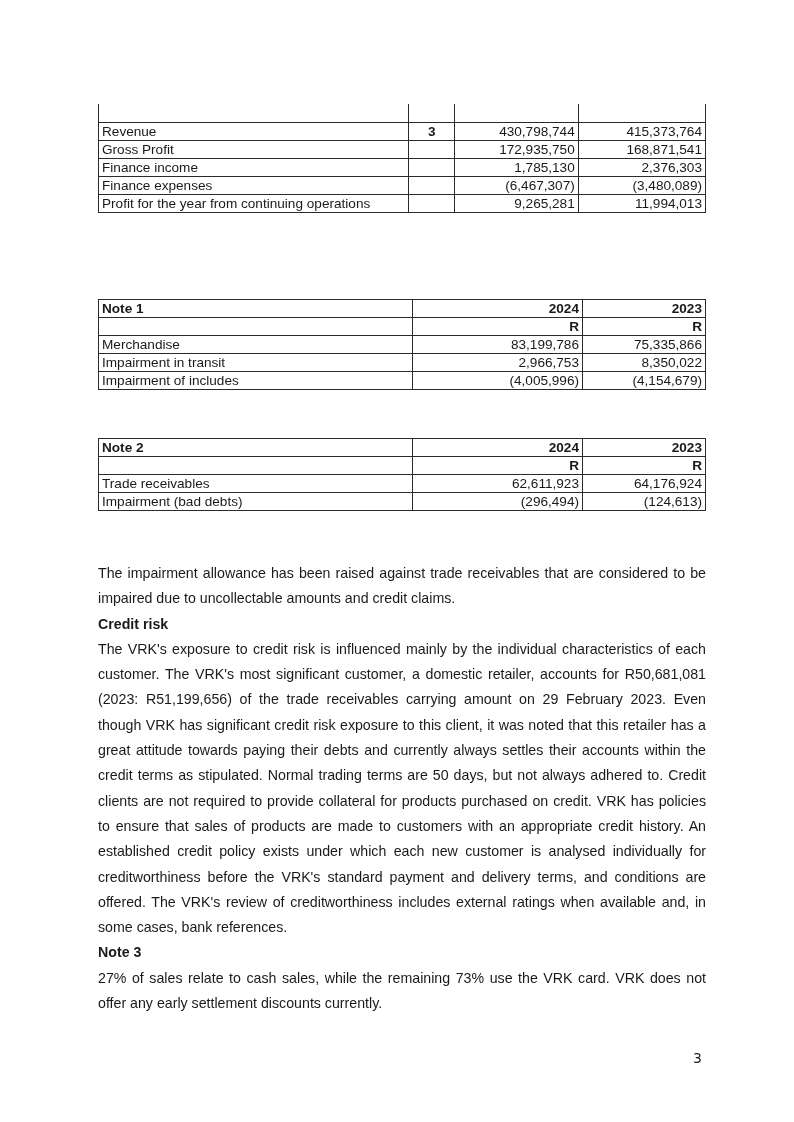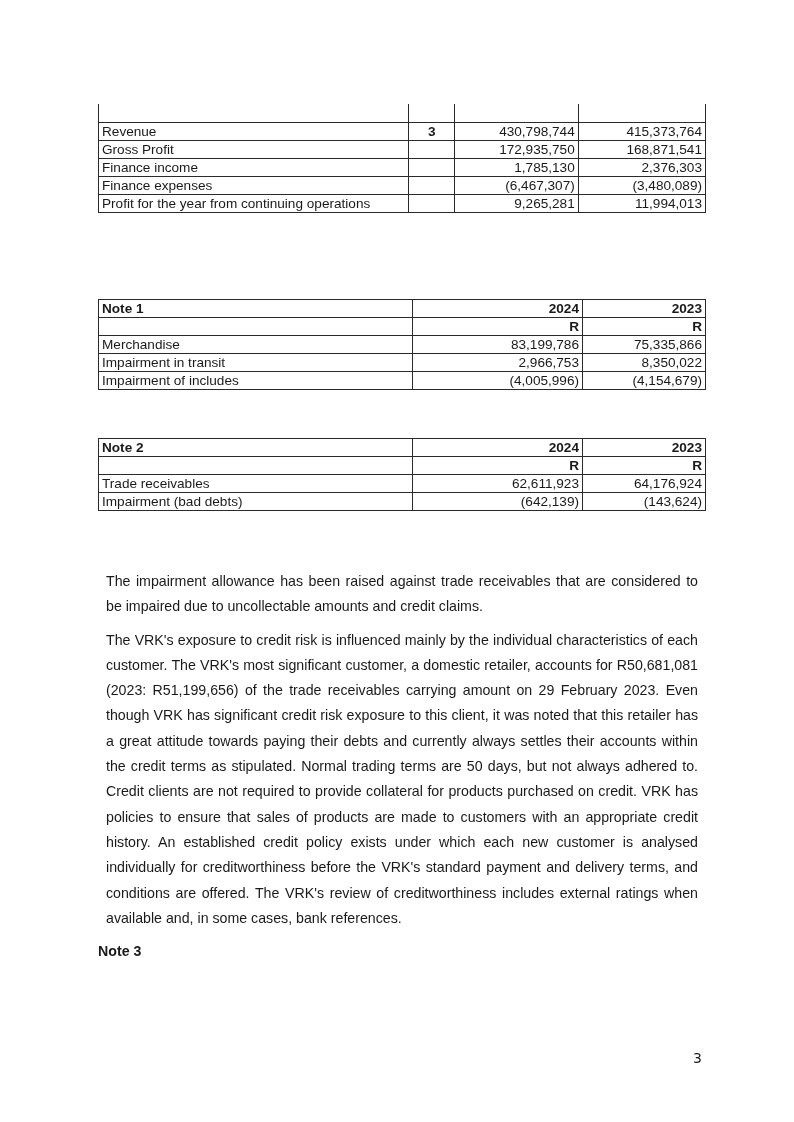--- a/index.html
+++ b/index.html
@@ -9,21 +9,21 @@
   td { border:1px solid #2a2a2a; padding:0 3px; line-height:17px; height:17px; }
   td.num { text-align:right; }
   td.ctr { text-align:center; font-weight:bold; }
   tr.bold td { font-weight:bold; }
   #t1 { top:104px; }
   #t1 tr.spacer td { height:18px; border-top:none; }
   #t1 .c0 { width:307px; } #t1 .c1 { width:40px; } #t1 .c2 { width:117px; } #t1 .c3 { width:121px; }
   #t2 { top:299px; } #t3 { top:438px; }
   #t2 .c0, #t3 .c0 { width:307px; } #t2 .c2, #t3 .c2 { width:163px; }
   .para { position:absolute; left:98px; width:608px; font-size:14.2px; line-height:25.3px; text-align:justify; }
-  .para p { margin:8px; }
+  .para p { margin:0; }
   .para h4 { margin:0; font-size:14.2px; font-weight:bold; }
   .pagenum { position:absolute; left:693px; top:1050px; font-size:14px; font-family:"DejaVu Sans", sans-serif; }
 </style>
 </head>
 <body>
 
 <table id="t1">
   <tbody>
       <tr class="spacer">
     <td class="c0" style="border-top:none"></td>
@@ -106,25 +106,27 @@
     <td class="num">R</td>
     <td class="num">R</td>
   </tr>
   <tr>
     <td>Trade receivables</td>
     <td class="num">62,611,923</td>
     <td class="num">64,176,924</td>
   </tr>
   <tr>
     <td>Impairment (bad debts)</td>
-    <td class="num">(642,139)</td>
-    <td class="num">(143,624)</td>
+    <td class="num">(296,494)</td>
+    <td class="num">(124,613)</td>
   </tr>
 </tbody>
   </table>
 
 <div class="para" style="top:561px;">
   <p>The impairment allowance has been raised against trade receivables that are considered to be impaired due to uncollectable amounts and credit claims.</p>
+  <h4>Credit risk</h4>
   <p>The VRK's exposure to credit risk is influenced mainly by the individual characteristics of each customer. The VRK's most significant customer, a domestic retailer, accounts for R50,681,081 (2023: R51,199,656) of the trade receivables carrying amount on 29 February 2023. Even though VRK has significant credit risk exposure to this client, it was noted that this retailer has a great attitude towards paying their debts and currently always settles their accounts within the credit terms as stipulated. Normal trading terms are 50 days, but not always adhered to. Credit clients are not required to provide collateral for products purchased on credit. VRK has policies to ensure that sales of products are made to customers with an appropriate credit history. An established credit policy exists under which each new customer is analysed individually for creditworthiness before the VRK's standard payment and delivery terms, and conditions are offered. The VRK's review of creditworthiness includes external ratings when available and, in some cases, bank references.</p>
   <h4>Note 3</h4>
+  <p>27% of sales relate to cash sales, while the remaining 73% use the VRK card. VRK does not offer any early settlement discounts currently.</p>
 </div>
 
 <div class="pagenum">3</div>
 
 </body></html>

